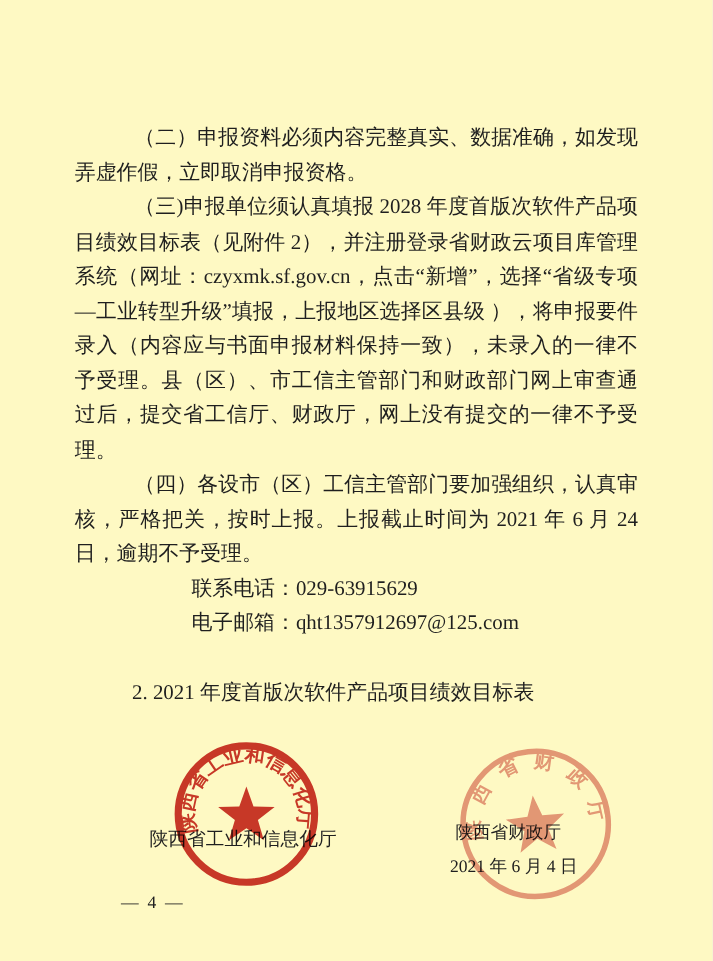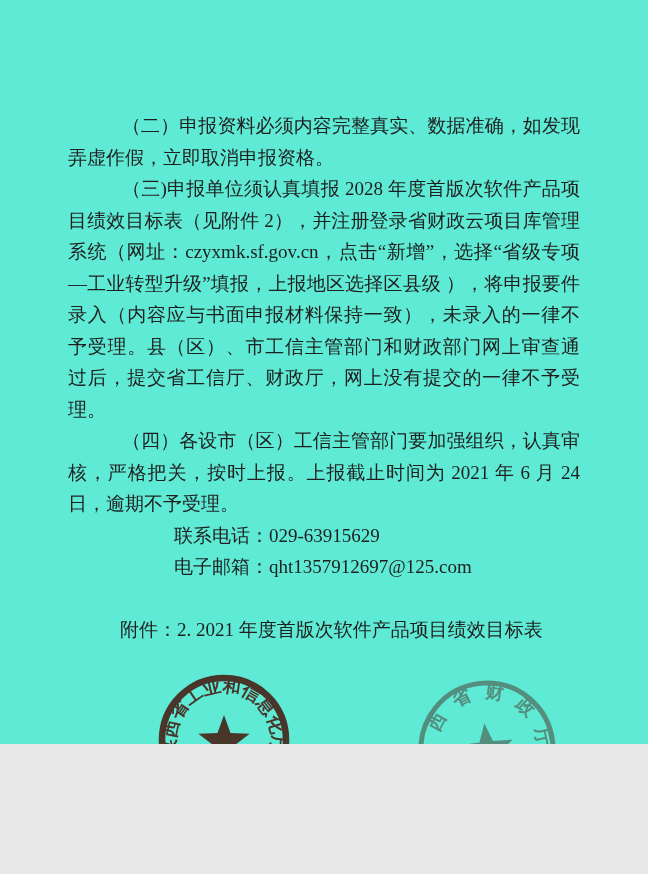--- a/index.html
+++ b/index.html
@@ -2,23 +2,23 @@
 <html><head>
 <meta charset="utf-8">
 <style>
   html,body{margin:0;padding:0;}
   body{
     background:#e8e8e8;
     font-family:"Liberation Serif","DejaVu Serif",serif;
   }
   .page{
     position:relative;
-    width:648px;height:744px;
+    width:648px;height:874px;
     margin:0 auto;
-    background:#5eead4;
+    background:#fef9c3;
     color:#1f1f1f;
     overflow:hidden;
   }
   .body-text{
     position:absolute;
     left:68px;top:110px;width:512px;
     font-size:19px;line-height:31.5px;
     text-align:justify;
   }
   .body-text p{
@@ -71,21 +71,20 @@
 <div class="page">
 
   <div class="body-text">
     <p>（二）申报资料必须内容完整真实、数据准确，如发现弄虚作假，立即取消申报资格。</p>
     <p>（三)申报单位须认真填报 2028 年度首版次软件产品项目绩效目标表（见附件 2），并注册登录省财政云项目库管理系统（网址：czyxmk.sf.gov.cn，点击“新增”，选择“省级专项—工业转型升级”填报，上报地区选择区县级 ），将申报要件录入（内容应与书面申报材料保持一致），未录入的一律不予受理。县（区）、市工信主管部门和财政部门网上审查通过后，提交省工信厅、财政厅，网上没有提交的一律不予受理。</p>
     <p>（四）各设市（区）工信主管部门要加强组织，认真审核，严格把关，按时上报。上报截止时间为 2021 年 6 月 24 日，逾期不予受理。</p>
     <p class="contact-line">联系电话：029-63915629</p>
     <p class="contact-line">电子邮箱：qht1357912697@125.com</p>
 
     <div class="attachments">
-      <span class="att-label">附件：</span>
       <span class="att-items">
         <div>2. 2021 年度首版次软件产品项目绩效目标表</div>
       </span>
     </div>
   </div>
 
   <div class="sig-text sig-left-org">陕西省工业和信息化厅</div>
   <div class="sig-text sig-right-org">陕西省财政厅</div>
   <div class="sig-text sig-date">2021 年 6 月 4 日</div>
 

